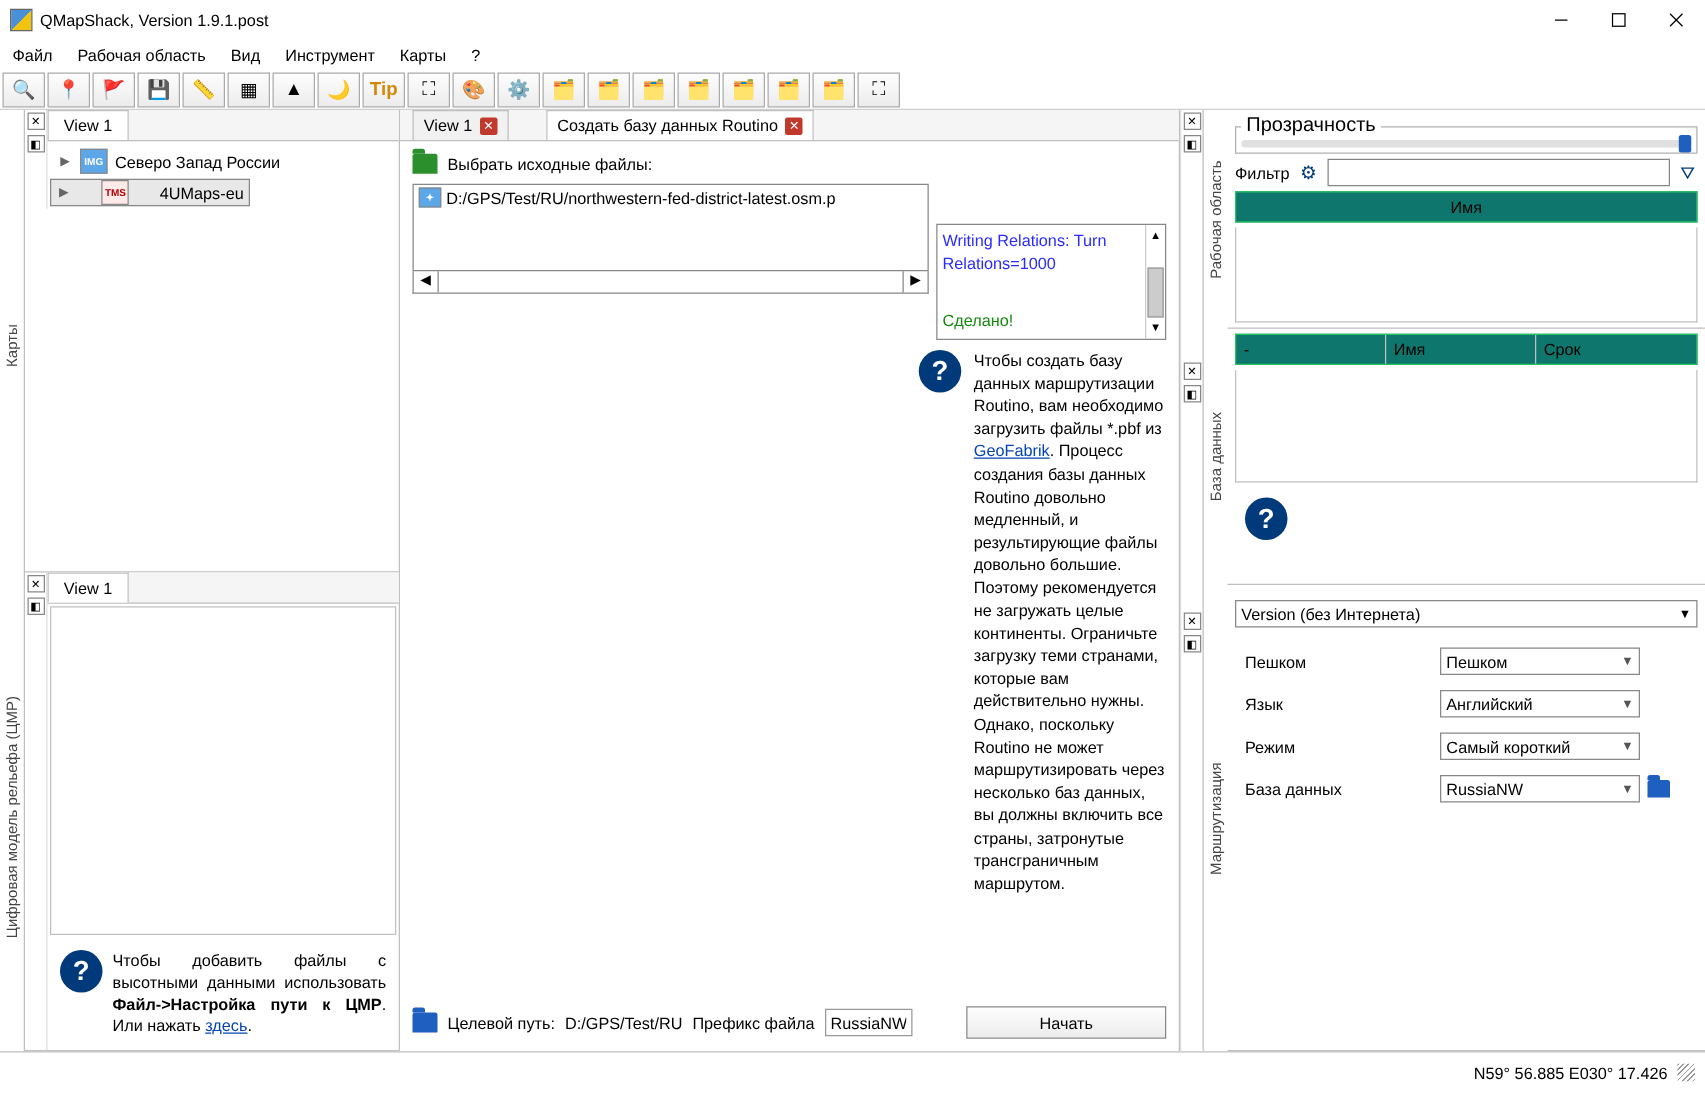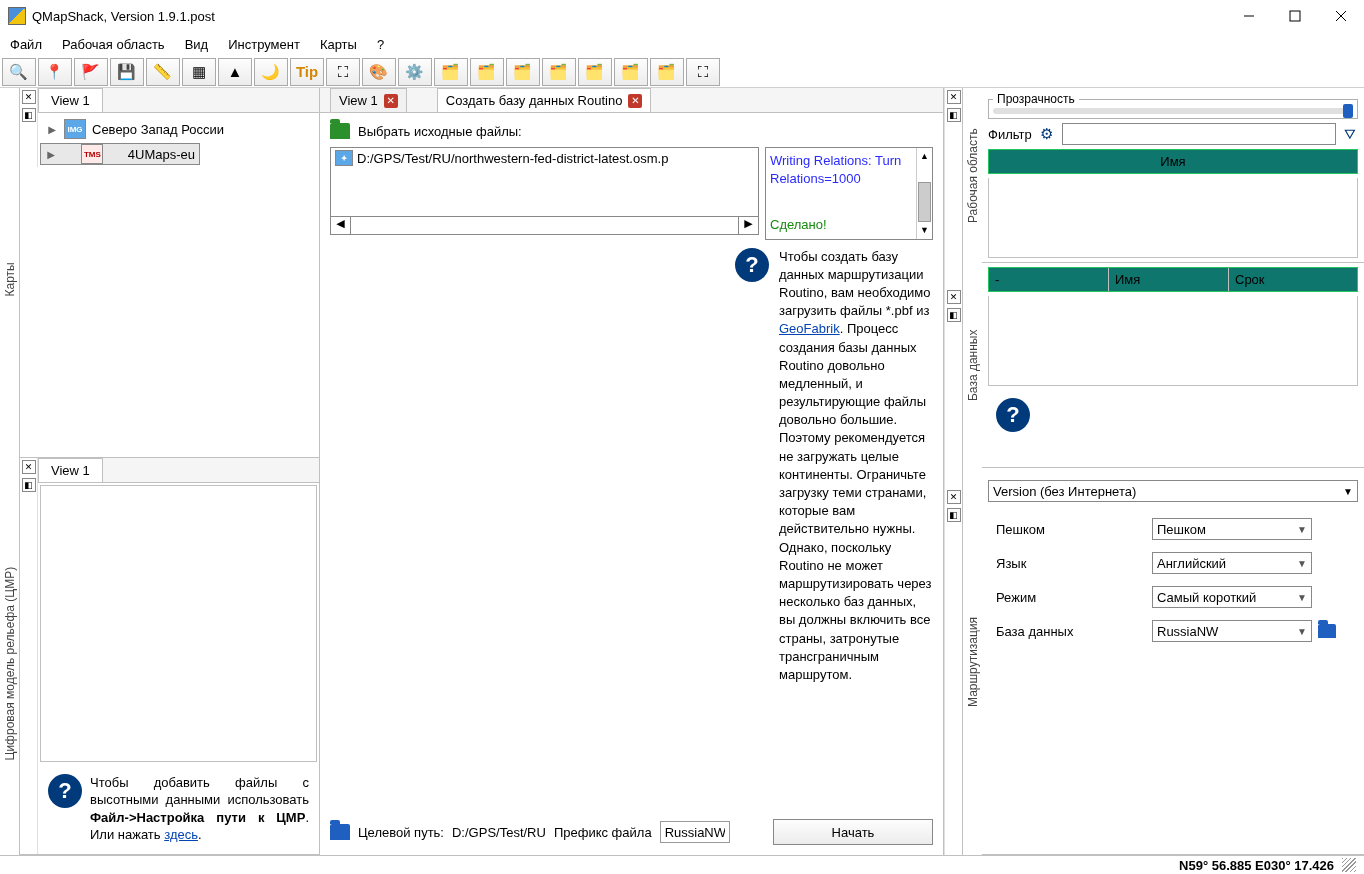--- a/index.html
+++ b/index.html
@@ -44,52 +44,52 @@
   .folder-icon { width:20px; height:16px; background:#2b8f2b; border-radius:2px 2px 0 0; position:relative; cursor:pointer; }
   .folder-icon::before { content:""; position:absolute; top:-4px; left:0; width:10px; height:4px; background:#2b8f2b; border-radius:2px 2px 0 0; }
   .folder-icon.blue { background:#1f5fbf; }
   .folder-icon.blue::before { background:#1f5fbf; }
   .file-row { display:flex; gap:6px; }
   .file-list { flex:1; border:1px solid #888; height:70px; overflow:auto; }
   .file-item { display:flex; align-items:center; gap:4px; padding:2px 4px; white-space:nowrap; }
   .file-scroll { display:flex; border:1px solid #888; border-top:none; height:18px; }
   .file-scroll .arr { width:20px; text-align:center; border-right:1px solid #888; cursor:pointer; font-size:11px; }
   .file-scroll .arr:last-child { border-right:none; border-left:1px solid #888; margin-left:auto; }
-  .log-box { width:168px; border:1px solid #888; padding:4px; font-size:12px; line-height:1.4; overflow:auto; position:relative; }
+  .log-box { width:184px; border:1px solid #888; padding:4px; font-size:12px; line-height:1.4; overflow:auto; position:relative;margin-top:32px; }
   .log-box .blue-t { color:#2a2aff; }
   .log-box .green-t { color:#158a0f; }
   .log-scroll { position:absolute; right:0; top:0; bottom:0; width:16px; border-left:1px solid #ccc; display:flex; flex-direction:column; justify-content:flex-end; }
   .log-thumb { height:40px; margin:1px; background:#ccc; border:1px solid #999; }
   .log-arr { height:16px; display:flex; align-items:center; justify-content:center; font-size:9px; cursor:pointer; }
   .info-row { display:flex; gap:10px; flex:1; overflow:auto; }
   .info-text { font-size:13px; line-height:1.4; }
   .footer-row { display:flex; align-items:center; gap:8px; padding-top:4px; }
   .footer-row input[type=text] { border:1px solid #999; height:22px; padding:0 4px; width:70px; }
   .start-btn { flex:0 0 160px; margin-left:auto; height:26px; border:1px solid #888; background:linear-gradient(#fdfdfd,#ececec); cursor:pointer; }
   
   .right-col { width:420px; display:flex; min-height:0; }
   .right-body { flex:1; display:flex; flex-direction:column; padding:0; min-height:0; }
   .right-panel { border-bottom:1px solid #c0c0c0; padding:4px 6px; display:flex; flex-direction:column; gap:4px; }
   fieldset { border:1px solid #b0b0b0; padding:2px 4px 4px; }
-  legend { font-size:12px; padding:0 4px; }
+  legend { font-size:16px; padding:0 4px; }
   .trans-row { display:flex; align-items:center; gap:6px; }
   .gear { width:18px; height:18px; display:inline-flex; align-items:center; justify-content:center; font-size:15px; cursor:pointer; color:#003a7a; }
   .filter-box { flex:1; border:1px solid #888; height:22px; }
   .funnel { width:16px; height:16px; display:inline-flex; align-items:center; justify-content:center; cursor:pointer; color:#003a7a; font-size:14px; }
   .col-header { display:flex; border:1px solid #22c55e; background:#0f766e; }
   .col-header > div { padding:4px 6px; border-right:1px solid #c0c0c0; }
   .col-header > div:last-child { border-right:none; flex:1; }
   .empty-area { border:1px solid #c0c0c0; border-top:none; }
   .routing-sel { width:100%; height:22px; border:1px solid #888; display:flex; align-items:center; justify-content:space-between; padding:0 4px; cursor:pointer; margin:8px 0; }
   .routing-sel .dd { font-size:10px; }
   .form-row { display:flex; align-items:center; gap:6px; margin:4px 0; padding-left:8px; }
   .form-row label { width:150px; }
   .sel { border:1px solid #888; height:22px; width:160px; display:flex; align-items:center; justify-content:space-between; padding:0 4px; cursor:pointer; }
   .sel .dd { font-size:10px; color:#555; }
-  .statusbar { height:19px; border-top:1px solid #c0c0c0; display:flex; align-items:center; justify-content:flex-end; padding:0 8px; gap:8px; font-size:13px;font-weight:bold; }
+  .statusbar { height:33px; border-top:1px solid #c0c0c0; display:flex; align-items:center; justify-content:flex-end; padding:0 8px; gap:8px; font-size:13px; }
   .grip { width:14px; height:14px; background:repeating-linear-gradient(135deg,#999 0,#999 1px,transparent 1px,transparent 3px); }
   .track { flex:1; height:6px; background:#e0e0e0; border-radius:3px; position:relative; }
   .thumb { position:absolute; right:0; top:-4px; width:10px; height:14px; background:#1f5fbf; border-radius:2px; }
 </style>
 </head>
 <body>
 
 <div class="titlebar">
   <div class="left">
     <div class="app-icon"></div>

